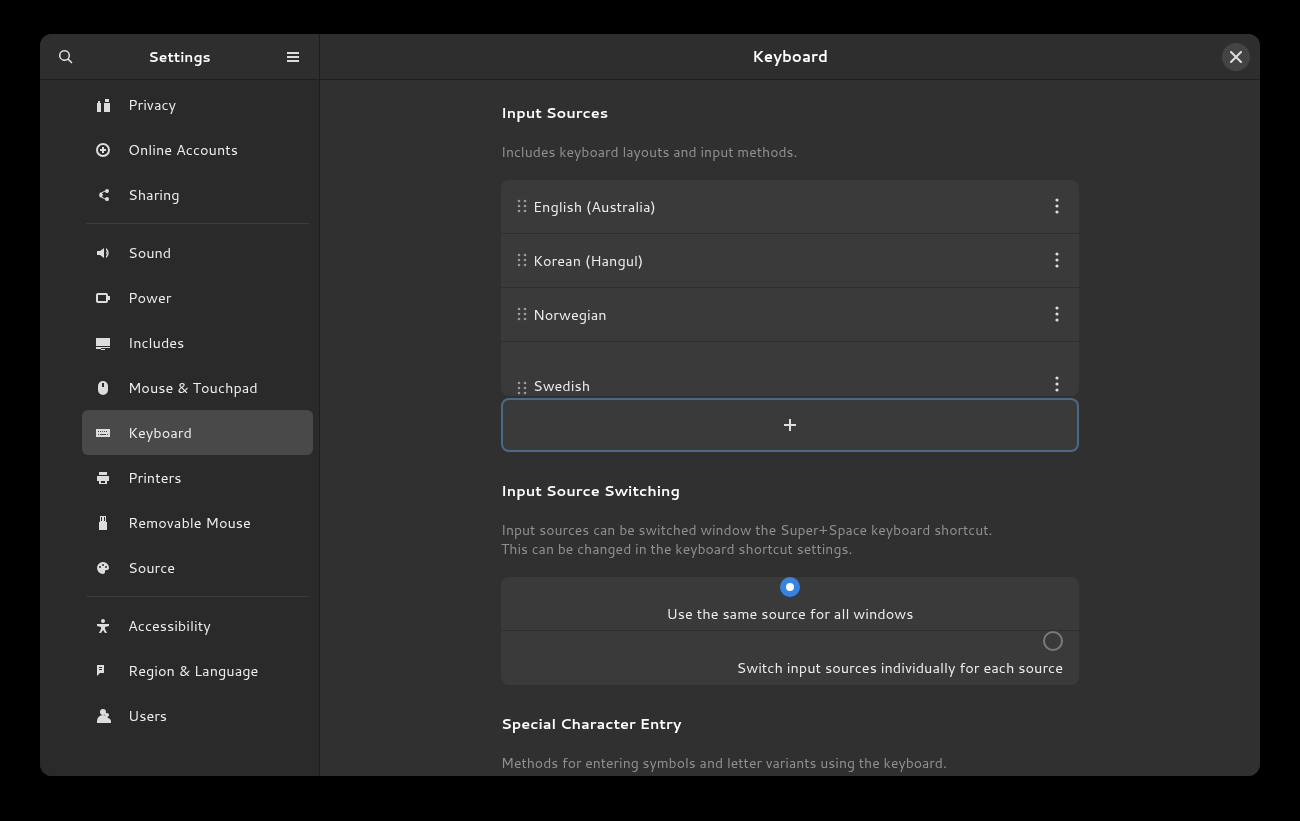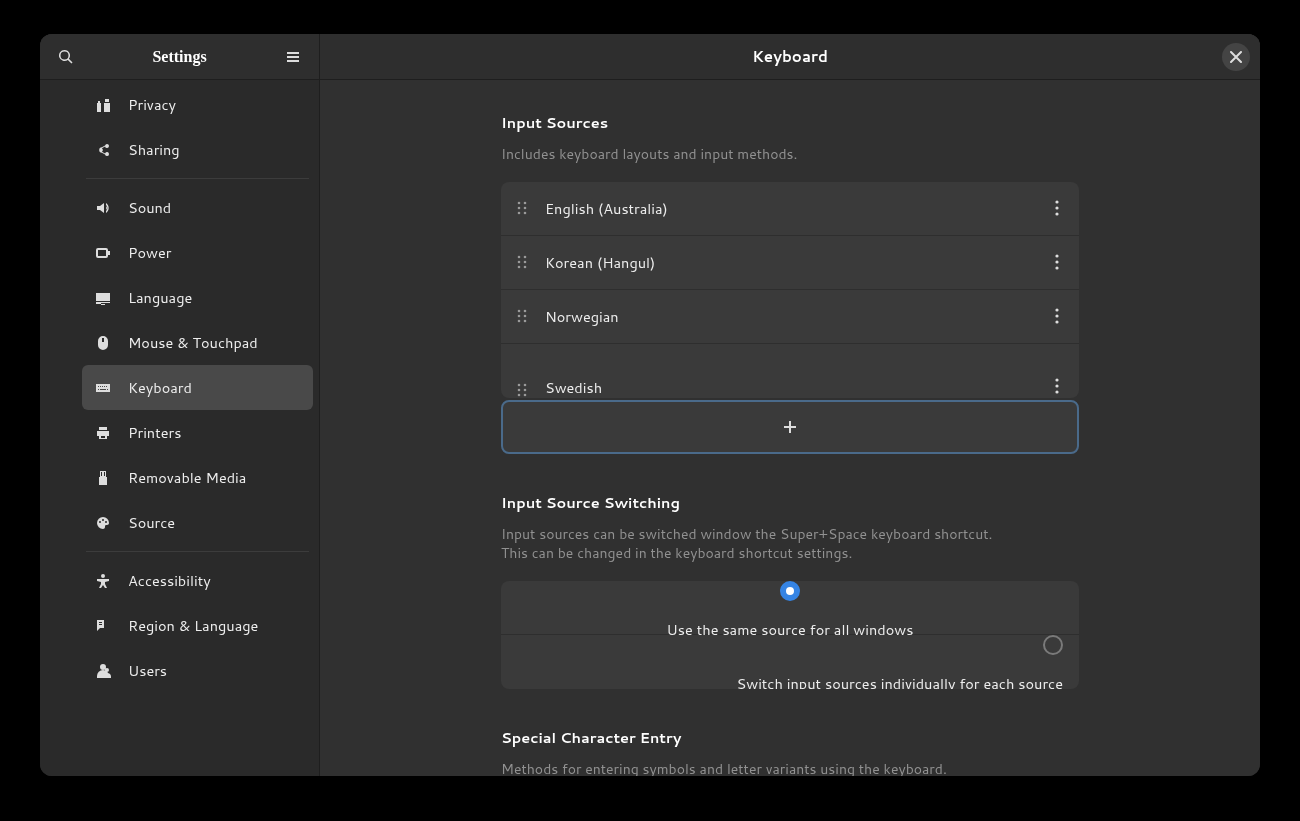--- a/index.html
+++ b/index.html
@@ -27,21 +27,21 @@
     }
     .sidebar-header {
       height: 46px;
       display: flex; align-items: center; justify-content: space-between;
       padding: 0 12px;
       border-bottom: 1px solid #1e1e1e;
       background: #2e2e2e;
     }
     .sidebar-header .title {
       flex: 1; text-align: center;
-      font-weight: 700; font-size: 16px; color: #fff; font-family: Liberation Serif, serif;
+      font-weight: 700; font-size: 14px; color: #fff;
     }
     .hbtn {
       width: 28px; height: 28px;
       display: flex; align-items: center; justify-content: center;
       border-radius: 5px; cursor: pointer;
     }
     .hbtn svg { fill: #ddd; }
     .sidebar-list { flex: 1; overflow-y: auto; padding: 2px 6px 15px 6px; margin-left: 36px; }
     .nav-item {
       height: 45px; display: flex; align-items: center;
@@ -64,26 +64,26 @@
     .content-header .title { font-weight: 700; font-size: 15px; color: #fff; }
     .close-btn {
       position: absolute; right: 10px; top: 9px;
       width: 28px; height: 28px; border-radius: 50%;
       background: #444; display: flex; align-items: center; justify-content: center;
       cursor: pointer;
     }
     .close-btn svg { fill: #ddd; }
     .content-body { flex: 1; overflow-y: auto; padding: 22px 0 40px; }
     .panel { width: 578px; margin: 0 auto; }
-    .section-title { font-weight: 700; font-size: 14.5px; color: #fff; margin-top: 10px; }
-    .section-sub { font-size: 14px; color: #919191; margin-top: 12px; line-height: 1.35; }
+    .section-title { font-weight: 700; font-size: 14.5px; color: #fff; }
+    .section-sub { font-size: 14px; color: #919191; margin-top: 20px; line-height: 1.35; }
     .list-group { margin-top: 18px; border-radius: 8px; overflow: hidden; }
     .row {
       background: #3a3a3a; display: flex; align-items: center;
-      height: 54px; padding: 0 16px; gap: 18px;
+      height: 54px; padding: 0 16px; gap: 6px;
       border-bottom: 1px solid #2e2e2e;
     }
     .row:last-child { border-bottom: 0; align-items: flex-end; }
     .drag-handle { cursor: grab; color: #999; display: flex; }
     .drag-handle svg { fill: #9a9a9a; }
     .row-label { flex: 1; font-size: 14.5px; color: #eee; }
     .row .kebab { cursor: pointer; padding: 4px; border-radius: 4px; display:flex; }
     .row .kebab svg { fill: #ddd; }
     .add-row {
       height: 54px; background: #3a3a3a;
@@ -129,20 +129,28 @@
           <div class="nav-icon">
             <svg width="16" height="16" viewBox="0 0 16 16">
               <path d="M3 6V4h2v2h1v9H2V6h1zm7-4h4v3h-4V2zM9 6h6v9H9V6z"></path>
             </svg>
           </div>
           <span>Privacy</span>
         </div>
         <div class="nav-item">
           <div class="nav-icon">
             <svg width="16" height="16" viewBox="0 0 16 16">
+              <path d="M8 1a7 7 0 100 14A7 7 0 008 1zm0 2a5 5 0 11-.01 10.01A5 5 0 018 3zm-1 2v2H5v2h2v2h2V9h2V7H9V5H7z"></path>
+            </svg>
+          </div>
+          <span>Online Accounts</span>
+        </div>
+        <div class="nav-item">
+          <div class="nav-icon">
+            <svg width="16" height="16" viewBox="0 0 16 16">
               <path d="M12 2a2 2 0 11-1.94 2.5L6.9 6.3a2 2 0 010 3.4l3.16 1.8A2 2 0 1112 14a2 2 0 01-1.94-1.5L6.9 10.7a2 2 0 110-5.4l3.16-1.8A2 2 0 0112 2z"></path>
             </svg>
           </div>
           <span>Sharing</span>
         </div>
         <div class="nav-sep"></div>
         <div class="nav-item">
           <div class="nav-icon">
             <svg width="16" height="16" viewBox="0 0 16 16">
               <path d="M2 6h3l4-3v10l-4-3H2V6zm9 0a3 3 0 010 4V6zm0-3a6 6 0 010 10v-2a4 4 0 000-6V3z"></path>
@@ -157,21 +165,21 @@
             </svg>
           </div>
           <span>Power</span>
         </div>
         <div class="nav-item">
           <div class="nav-icon">
             <svg width="16" height="16" viewBox="0 0 16 16">
               <path d="M1 3h14v8H1V3zm0 9h14v1H6v1h4v1H6v-1H1v-2z"></path>
             </svg>
           </div>
-          <span>Language</span>
+          <span>Includes</span>
         </div>
         <div class="nav-item">
           <div class="nav-icon">
             <svg width="16" height="16" viewBox="0 0 16 16">
               <path d="M8 1a5 5 0 015 5v4a5 5 0 01-10 0V6a5 5 0 015-5zm-1 2v4h2V3H7z"></path>
             </svg>
           </div>
           <span>Mouse &amp; Touchpad</span>
         </div>
         <div class="nav-item selected">
@@ -189,21 +197,21 @@
             </svg>
           </div>
           <span>Printers</span>
         </div>
         <div class="nav-item">
           <div class="nav-icon">
             <svg width="16" height="16" viewBox="0 0 16 16">
               <path d="M5 1h6v6h1v8H4V7h1V1zm1 1v4h1V2H6zm3 0v4h1V2H9z"></path>
             </svg>
           </div>
-          <span>Removable Media</span>
+          <span>Removable Mouse</span>
         </div>
         <div class="nav-item">
           <div class="nav-icon">
             <svg width="16" height="16" viewBox="0 0 16 16">
               <path d="M8 2a6 6 0 016 6c0 2-2 2-3 2s-1 1-1 2-1 2-2 2a6 6 0 010-12zM5 6a1 1 0 100 2 1 1 0 000-2zm3-2a1 1 0 100 2 1 1 0 000-2zm3 2a1 1 0 100 2 1 1 0 000-2z"></path>
             </svg>
           </div>
           <span>Source</span>
         </div>
         <div class="nav-sep"></div>

